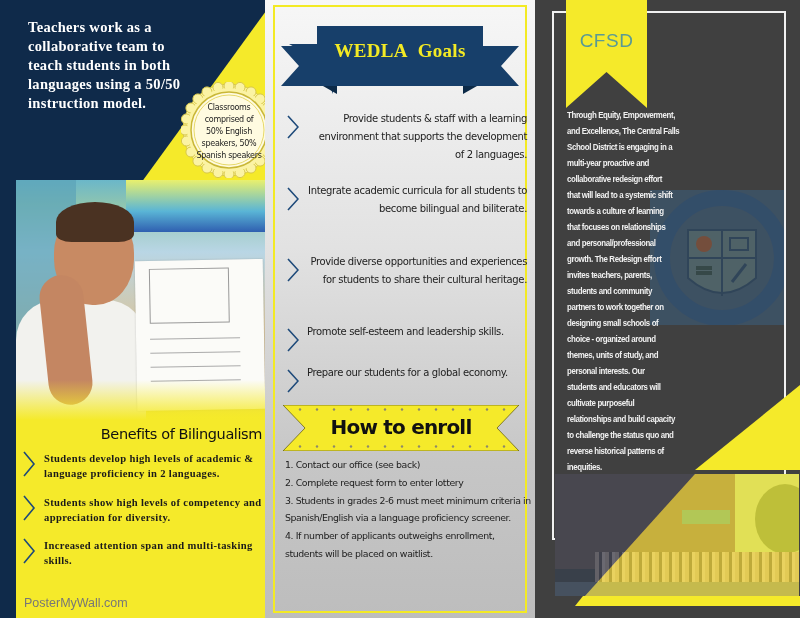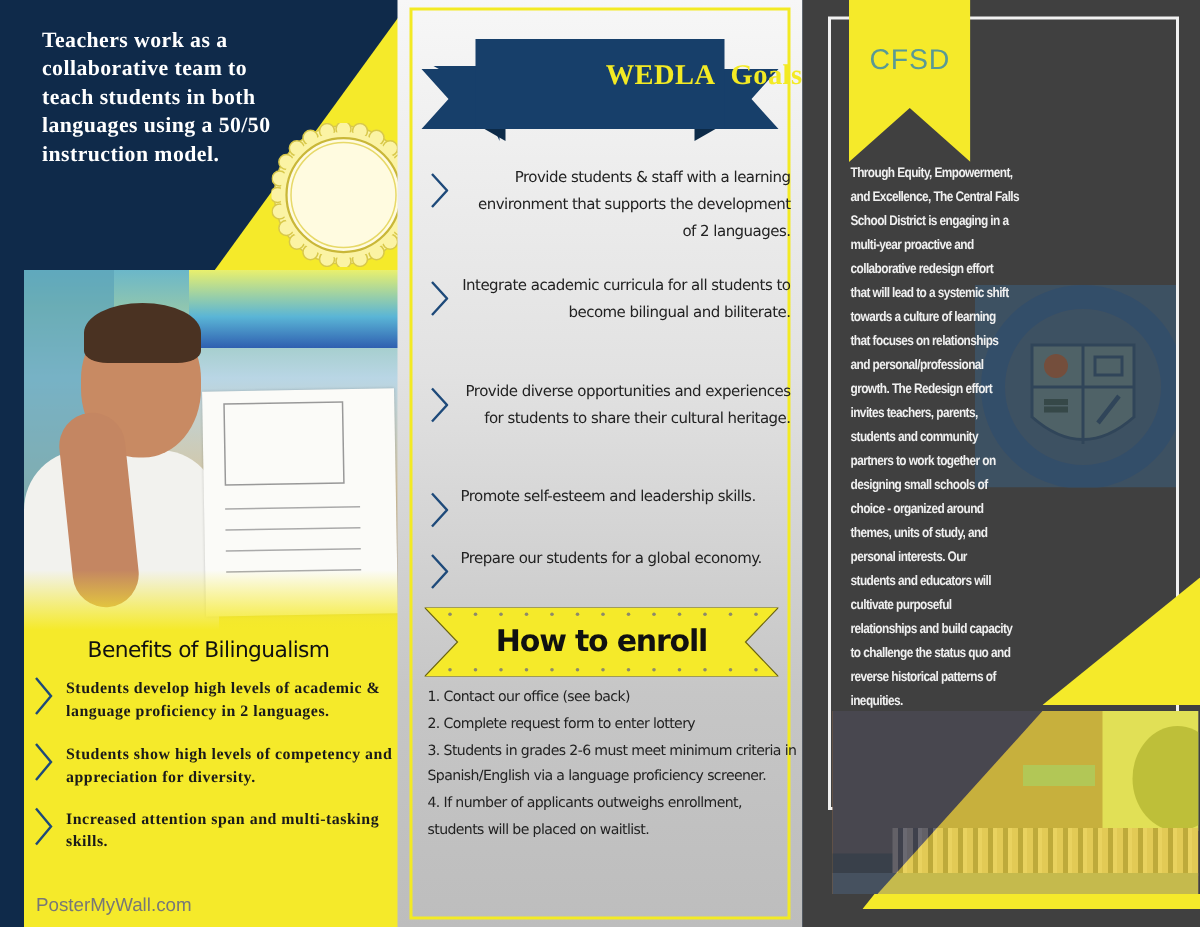--- a/index.html
+++ b/index.html
@@ -23,32 +23,32 @@
   .photo1 .wall { position: absolute; left: 0; top: 0; width: 60px; height: 170px; background: #5ba3b8; opacity: .7; }
   .photo1 .boy-head { position: absolute; left: 38px; top: 30px; width: 80px; height: 95px; border-radius: 45% 45% 48% 48%; background: #c88a63; }
   .photo1 .hair { position: absolute; left: 40px; top: 22px; width: 78px; height: 40px; border-radius: 50% 50% 20% 20%; background: #4a3222; }
   .photo1 .shirt { position: absolute; left: 0; top: 120px; width: 130px; height: 120px; border-radius: 40px 40px 0 0; background: #f2f2ee; }
   .photo1 .arm { position: absolute; left: 28px; top: 95px; width: 44px; height: 130px; border-radius: 22px; background: #c48662; transform: rotate(-6deg); }
   .photo1 .paper { position: absolute; left: 120px; top: 80px; width: 128px; height: 150px; background: #fbfbf8; transform: rotate(-1deg); box-shadow: 0 0 2px rgba(0,0,0,.2); }
   .photo1 .paper .box { position: absolute; left: 14px; top: 8px; width: 80px; height: 55px; border: 1px solid #999; }
   .photo1 .paper .line { position: absolute; left: 14px; height: 1px; background: #aaa; width: 90px; }
   .photo1 .fade { position: absolute; left: 0; bottom: 0; width: 100%; height: 40px; background: linear-gradient(180deg, rgba(245,234,42,0), #f5ea2a); }
 
-  .benefits-title { position: absolute; left: 0; top: 426px; width: 246px; text-align: center; font-size: 14.5px; color: #111; font-family: "DejaVu Sans", sans-serif; letter-spacing: -0.4px; }
+  .benefits-title { position: absolute; left: 0; top: 426px; width: 246px; text-align: right; font-size: 14.5px; color: #111; font-family: "DejaVu Sans", sans-serif; letter-spacing: -0.4px; }
   .benefit { position: absolute; left: 6px; width: 258px; display: flex; align-items: center; }
   .benefit .chev { width: 22px; flex: none; }
   .benefit .txt { font-family: "Liberation Serif", serif; font-weight: bold; font-size: 10.6px; line-height: 15px; color: #1a1a1a; letter-spacing: 0.35px; }
   .pmw { position: absolute; left: 8px; top: 596px; font-size: 12.5px; color: #777; }
 
   
   .panel2 { position: absolute; left: 265px; top: 0; width: 270px; height: 618px;
             background: linear-gradient(180deg, #f7f7f7 0%, #e2e2e2 40%, #c6c6c6 75%, #bdbdbd 100%); }
   .p2-frame { position: absolute; left: 8px; top: 5px; width: 254px; height: 608px; border: 2.5px solid #f3ea24; }
   .ribbon { position: absolute; left: 12px; top: 18px; width: 246px; height: 76px; }
-  .ribbon-label { position: absolute; left: 0; top: 40px; width: 270px; text-align: right; font-family: "Liberation Serif", serif;
+  .ribbon-label { position: absolute; left: 0; top: 40px; width: 270px; text-align: center; font-family: "Liberation Serif", serif;
                   font-weight: bold; font-size: 19px; color: #f3ea24; letter-spacing: 0.3px; word-spacing: 6px; }
   .goal { position: absolute; left: 22px; width: 240px; display: flex; }
   .goal .chev { width: 20px; flex: none; padding-top: 4px; }
   .goal .txt { font-family: "DejaVu Sans", sans-serif; font-size: 10px; line-height: 18px; color: #222; letter-spacing: -0.35px; text-align: right; }
   .enroll-banner { position: absolute; left: 18px; top: 405px; width: 236px; height: 46px; }
   .enroll-label { position: absolute; left: 18px; top: 410px; width: 236px; text-align: center; font-family: "DejaVu Sans", sans-serif;
                   font-weight: bold; font-size: 20px; color: #111; letter-spacing: -0.8px; line-height: 34px; }
   .enroll-list { position: absolute; left: 20px; top: 456px; width: 246px; font-family: "DejaVu Sans", sans-serif; font-size: 9.4px; line-height: 17.8px; color: #222; letter-spacing: -0.4px; }
 
   
@@ -111,20 +111,27 @@
           <circle cx="-38.1" cy="-22" r="5"></circle>
             <circle cx="-31.1" cy="-31.1" r="5"></circle>
             <circle cx="-22" cy="-38.1" r="5"></circle>
             <circle cx="-11" cy="-42.6" r="5"></circle>
         </g>
         <circle r="42" fill="#fbf3a4"></circle>
         <circle r="38" fill="#fffbe0" stroke="#c9b738" stroke-width="1.5"></circle>
         <circle r="35" fill="none" stroke="#e7d969" stroke-width="1"></circle>
       </g>
     </svg>
+    <div class="seal-text">
+      <div>Classrooms</div>
+      <div>comprised of</div>
+      <div>50% English</div>
+      <div>speakers, 50%</div>
+      <div>Spanish speakers</div>
+    </div>
   </div>
 
   <div class="photo1" title="Student holding up a drawing with handwritten Spanish text">
     <div class="wall"></div>
     <div class="bluebar"></div>
     <div class="shirt"></div>
     <div class="boy-head"></div>
     <div class="hair"></div>
     <div class="arm"></div>
     <div class="paper">

